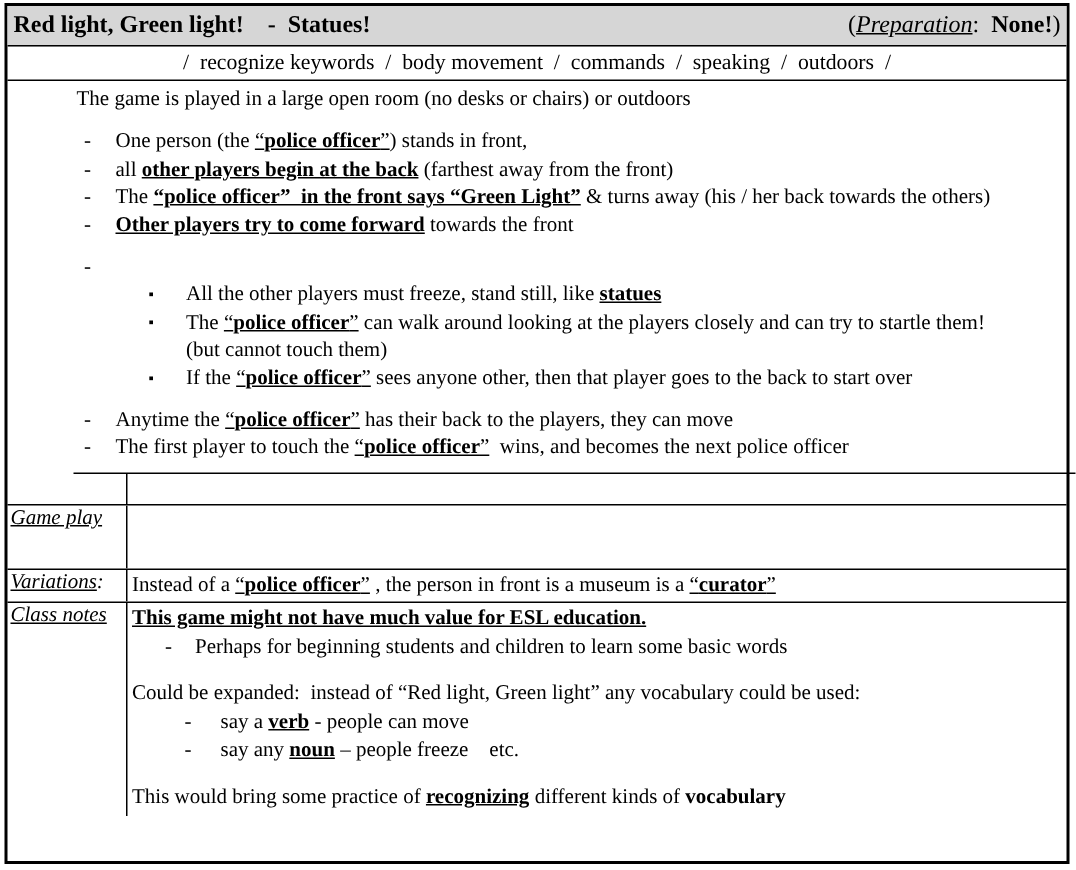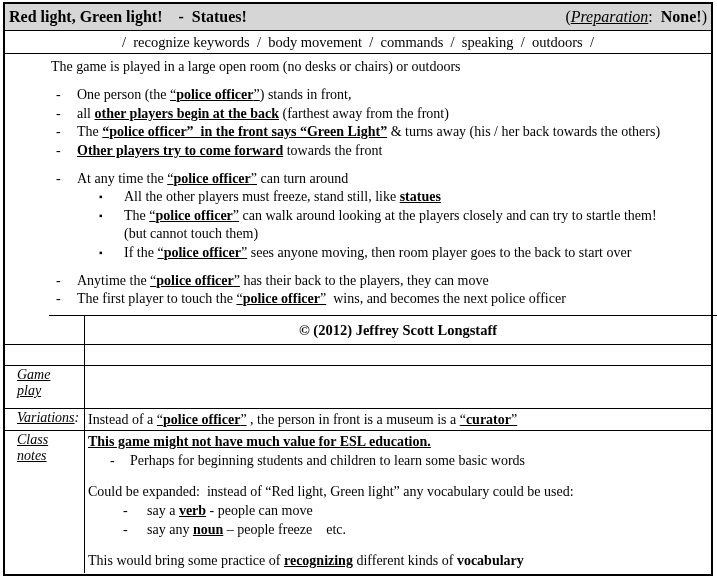--- a/index.html
+++ b/index.html
@@ -27,21 +27,21 @@
   .txt { flex: none; }
 
   .rules-row .ind0 { padding-left: 2px; }
   .rules-row .ind1 { padding-left: 7px; }
   .rules-row .ind1 > .bullet { width: 21px; }
   .rules-row .ind2 { padding-left: 50px; }
   .rules-row .ind2 > .bullet { width: 25px; font-size: 10px; line-height: 18.5px; }
 
   .trow { display: flex; border-bottom: 1px solid #000; width: 100%; overflow: hidden; }
   .lcell { width: 80px; flex: none; border-right: 1px solid #000;
-           padding: 1px 12px; font-size: 14px; overflow: hidden; }
+           padding: 1px 2px; font-size: 14px; overflow: hidden; }
   .rcell { flex: 1; padding: 1px 3px; font-size: 14px; overflow: hidden; }
 
   .copy-row { height: 29px; }
   .copy-row .rcell { display: flex; align-items: center; justify-content: center;
                      font-weight: bold; font-size: 14.5px; }
   .spacer-row { height: 21px; }
   .gp-row { height: 43px; }
   .var-row { height: 22px; }
   .cn-row { height: 142px; border-bottom: none; }
 
@@ -73,34 +73,30 @@
   </div>
 
   <div class="row rules-row">
       <div class="line ind0"><span class="txt"><span>The game is played in a large open room (no desks or chairs) or outdoors</span></span></div>
       <div class="line blank"></div>
       <div class="line ind1"><span class="bullet">-</span><span class="txt"><span>One person (the </span><span class="u">“</span><span class="b u">police officer</span><span class="u">”</span><span>) stands in front,</span></span></div>
       <div class="line ind1"><span class="bullet">-</span><span class="txt"><span>all </span><span class="b u">other players begin at the back</span><span> (farthest away from the front)</span></span></div>
       <div class="line ind1"><span class="bullet">-</span><span class="txt"><span>The </span><span class="b u">“police officer”  in the front says “Green Light”</span><span> &amp; turns away (his / her back towards the others)</span></span></div>
       <div class="line ind1"><span class="bullet">-</span><span class="txt"><span class="b u">Other players try to come forward</span><span> towards the front</span></span></div>
       <div class="line blank"></div>
-      <div class="line ind1"><span class="bullet">-</span><span class="txt"><span>At any time the </span><span class="u">“</span><span class="b u">police officer</span><span class="u">”</span><span> can turn around</span></span></div>
+      <div class="line ind1"><span class="bullet">-</span></div>
       <div class="line ind2"><span class="bullet">▪</span><span class="txt"><span>All the other players must freeze, stand still, like </span><span class="b u">statues</span></span></div>
       <div class="line ind2"><span class="bullet">▪</span><span class="txt"><span>The </span><span class="u">“</span><span class="b u">police officer</span><span class="u">”</span><span> can walk around looking at the players closely and can try to startle them!</span></span></div>
       <div class="line ind2"><span class="bullet"></span><span class="txt"><span>(but cannot touch them)</span></span></div>
-      <div class="line ind2"><span class="bullet">▪</span><span class="txt"><span>If the </span><span class="u">“</span><span class="b u">police officer</span><span class="u">”</span><span> sees anyone moving, then room player goes to the back to start over</span></span></div>
+      <div class="line ind2"><span class="bullet">▪</span><span class="txt"><span>If the </span><span class="u">“</span><span class="b u">police officer</span><span class="u">”</span><span> sees anyone other, then that player goes to the back to start over</span></span></div>
       <div class="line blank"></div>
       <div class="line ind1"><span class="bullet">-</span><span class="txt"><span>Anytime the </span><span class="u">“</span><span class="b u">police officer</span><span class="u">”</span><span> has their back to the players, they can move</span></span></div>
       <div class="line ind1"><span class="bullet">-</span><span class="txt"><span>The first player to touch the </span><span class="u">“</span><span class="b u">police officer</span><span class="u">”</span><span>  wins, and becomes the next police officer</span></span></div>
     </div>
 
-  <div class="trow copy-row">
-    <div class="lcell"></div>
-    <div class="rcell">© (2012) Jeffrey Scott Longstaff</div>
-  </div>
 
   <div class="trow spacer-row">
     <div class="lcell"></div>
     <div class="rcell"></div>
   </div>
 
   <div class="trow gp-row">
     <div class="lcell">
       <span class="label"><span class="u i">Game play</span></span>
     </div>

